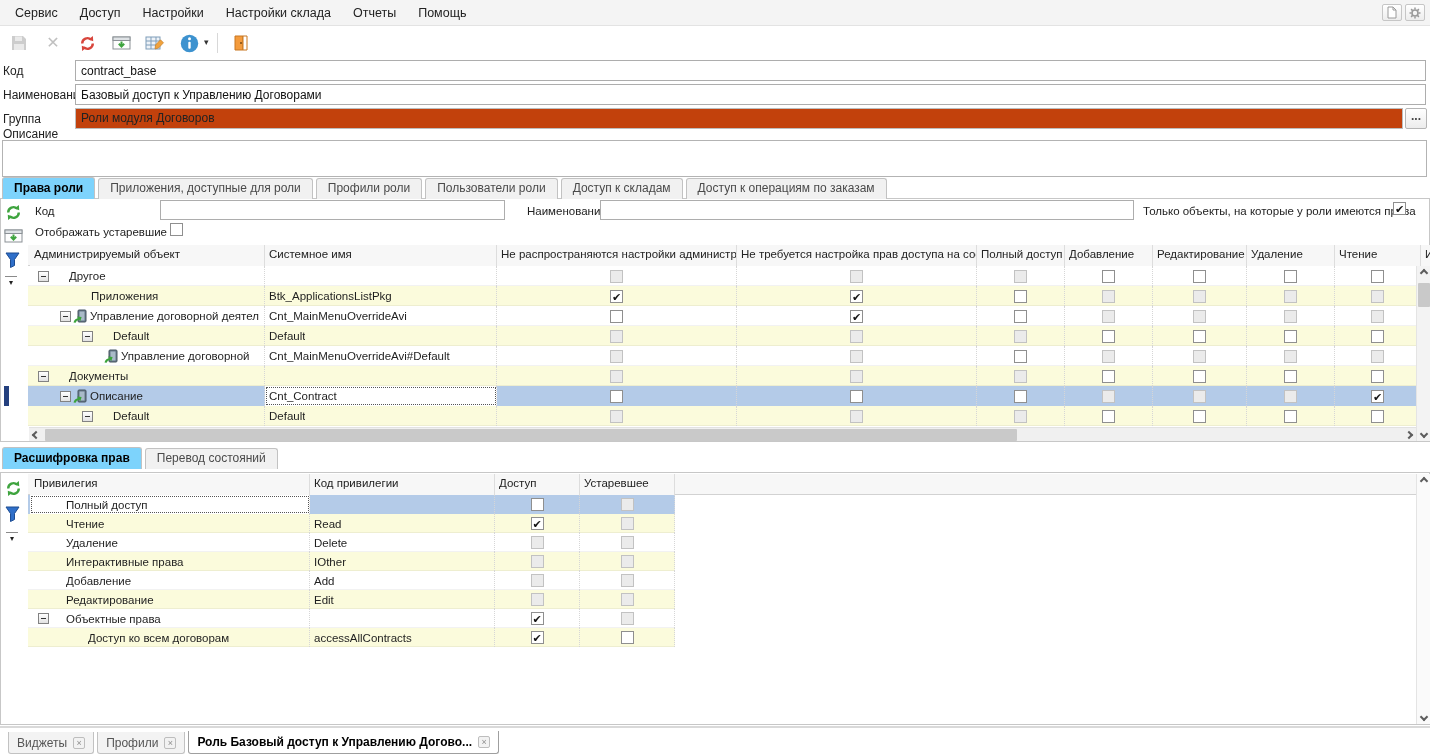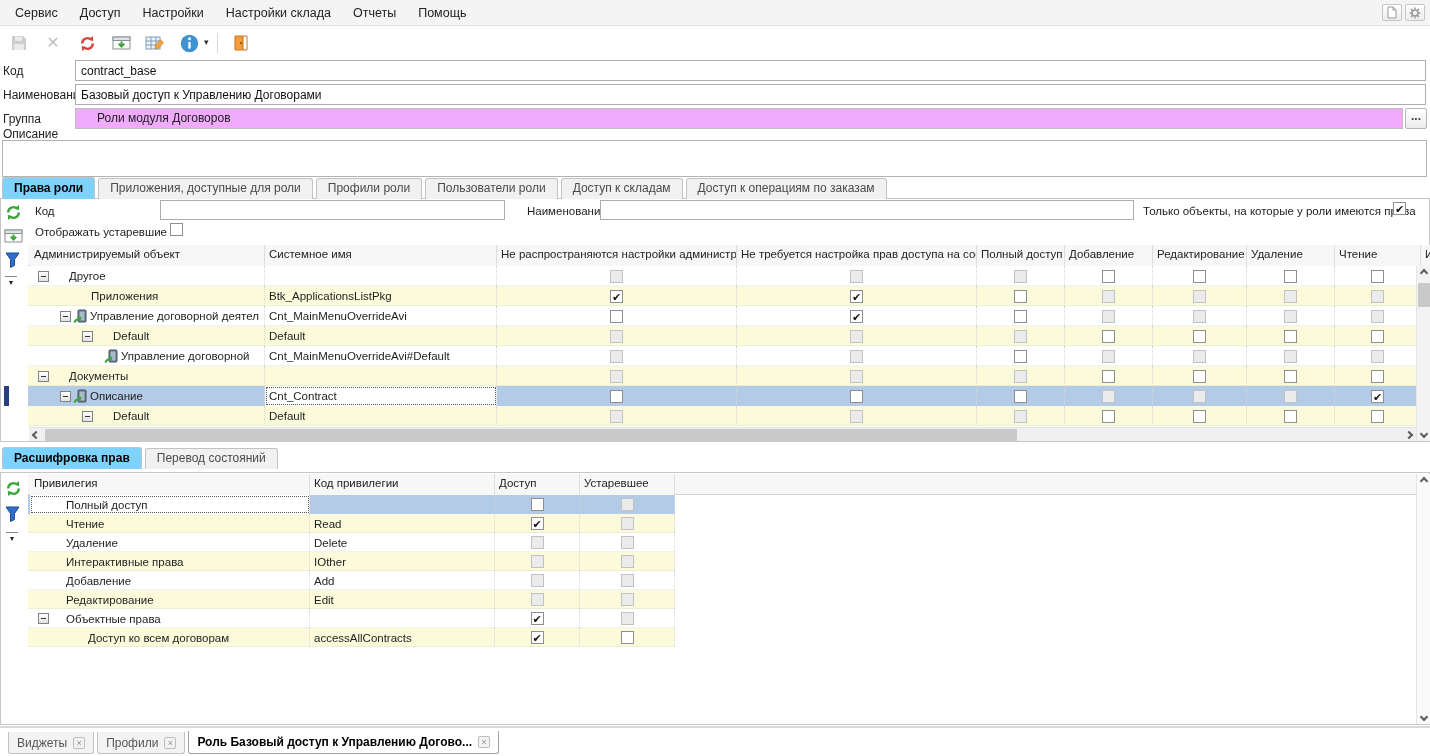--- a/index.html
+++ b/index.html
@@ -16,21 +16,21 @@
   
   #toolbar{position:absolute;top:27px;left:0;right:0;height:32px;background:#fff;display:flex;align-items:center;padding-left:6px}
   .tbtn{width:26px;height:24px;display:flex;align-items:center;justify-content:center;margin-right:8px}
   .tbtn.dis{opacity:.95}
   .tb-drop{font-size:9px;color:#333;margin:-2px 6px 0 -6px}
   .tb-sep{width:1px;height:20px;background:#d8d8d8;margin:0 10px 0 2px}
 
   
   .flabel{position:absolute;left:3px;font-size:12px;color:#222}
   .finput{position:absolute;height:21px;border:1px solid #adadad;background:#fff;font-family:inherit;font-size:12px;padding:0 5px;color:#111}
-  .fro{position:absolute;height:21px;border:1px solid #bdbdbd;background:#f0abfc;font-size:12px;padding:2px 21px;color:#222}
+  .fro{position:absolute;height:21px;border:1px solid #bdbdbd;background:#c2410c;font-size:12px;padding:2px 5px;color:#222}
   .browse-btn{position:absolute;width:22px;height:21px;border:1px solid #b5b5b5;border-radius:2px;background:linear-gradient(#fff,#ececec);text-align:center;line-height:15px;font-weight:bold;color:#444;font-size:12px}
   textarea.desc{position:absolute;left:2px;width:1425px;top:140px;height:37px;border:1px solid #b3b3b3;resize:none;font-family:inherit;font-size:12px;padding:3px}
 
   
   .tabstrip{position:absolute;left:2px;display:flex;align-items:flex-end;z-index:5}
   .tab{height:21px;line-height:19px;padding:0 11px;border:1px solid #c2c2c2;border-bottom:none;border-radius:3px 3px 0 0;background:#f1f1f1;color:#4a4a4a;margin-right:3px;font-size:12px;white-space:nowrap}
   .tab.active{background:#7dd3fc;color:#000;font-weight:bold;height:22px;line-height:21px;position:relative;z-index:6}
 
   .panel{position:absolute;left:0;right:0;border:1px solid #c7c7c7;background:#fff}
 

